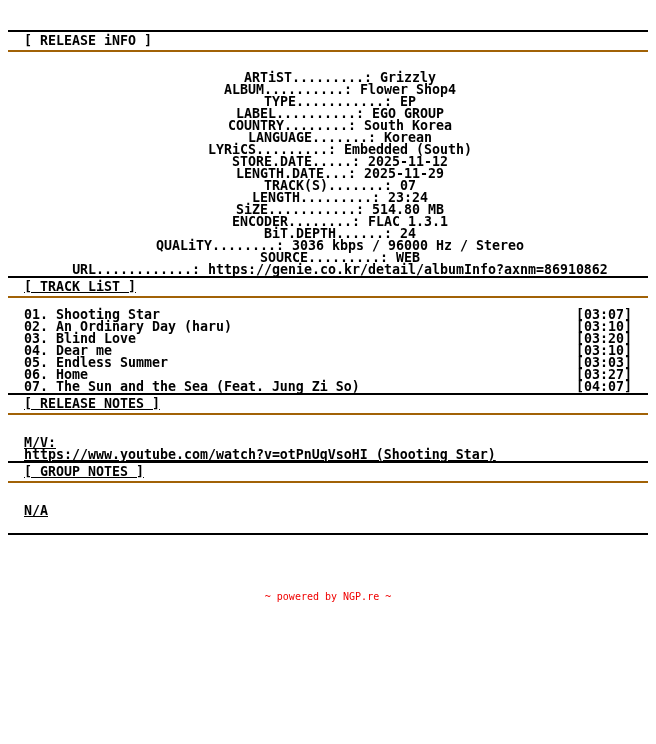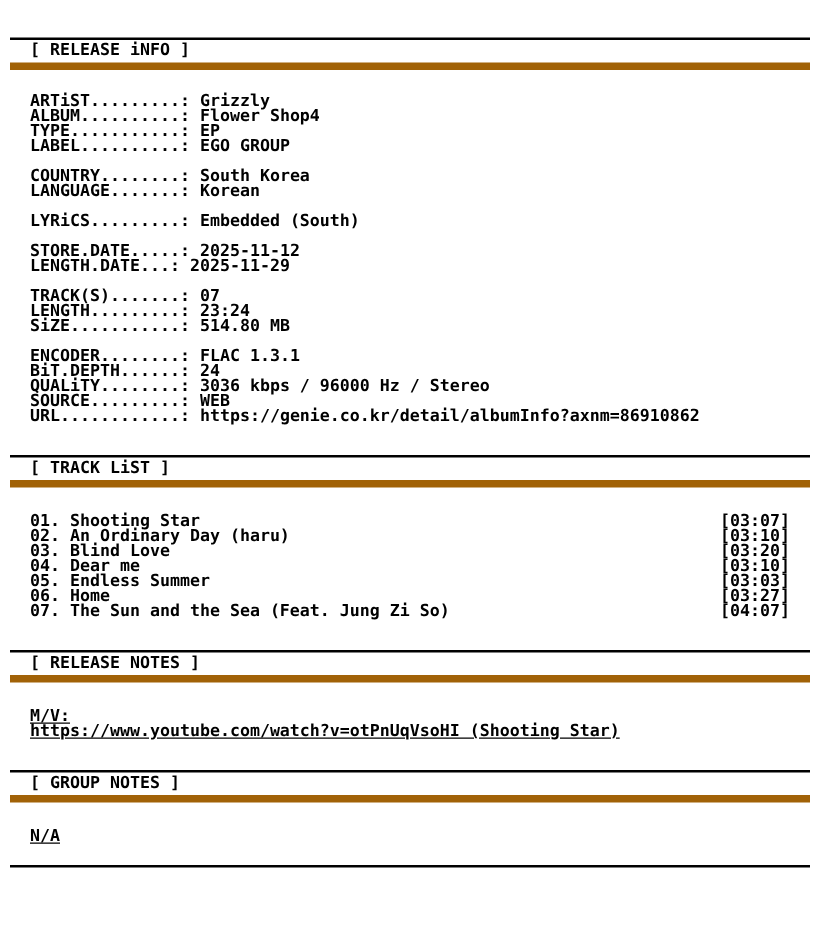--- a/index.html
+++ b/index.html
@@ -14,31 +14,31 @@
     font-size: 13.29px;
     line-height: 12px;
     display: flex;
     flex-direction: column;
     overflow: hidden;
   }
   .heading-block {
     margin-left: 8px;
     margin-right: 8px;
     border-top: 2px solid #000;
-    border-bottom: 6px solid #a16207;
+    border-bottom: 2px solid #a16207;
     padding: 3px 0 3px 16px;
     height: 12px;
   }
   .heading-block.first { margin-top: 30px; }
-  .heading-block.mt16 { margin-top: 24px; }
+  .heading-block.mt16 { margin-top: 0; text-decoration: underline; }
   .row, .note-line { padding-left: 24px; white-space: pre; height: 12px; }
   .val { margin-left: 8px; }
-  .fields { margin-top: 20px; }
-  .group + .group { margin-top: 12px; }
-  .track-list { margin-top: 22px; }
+  .fields { margin-top: 20px; text-align: center; }
+  .group + .group { margin-top: 0; }
+  .track-list { margin-top: 11px; }
   .track-row {
     margin-left: 24px;
     margin-right: 24px;
     display: flex;
     justify-content: space-between;
     white-space: pre;
     height: 12px;
   }
   .notes { margin-top: 22px; text-decoration: underline; }
   .bottom-rule {

